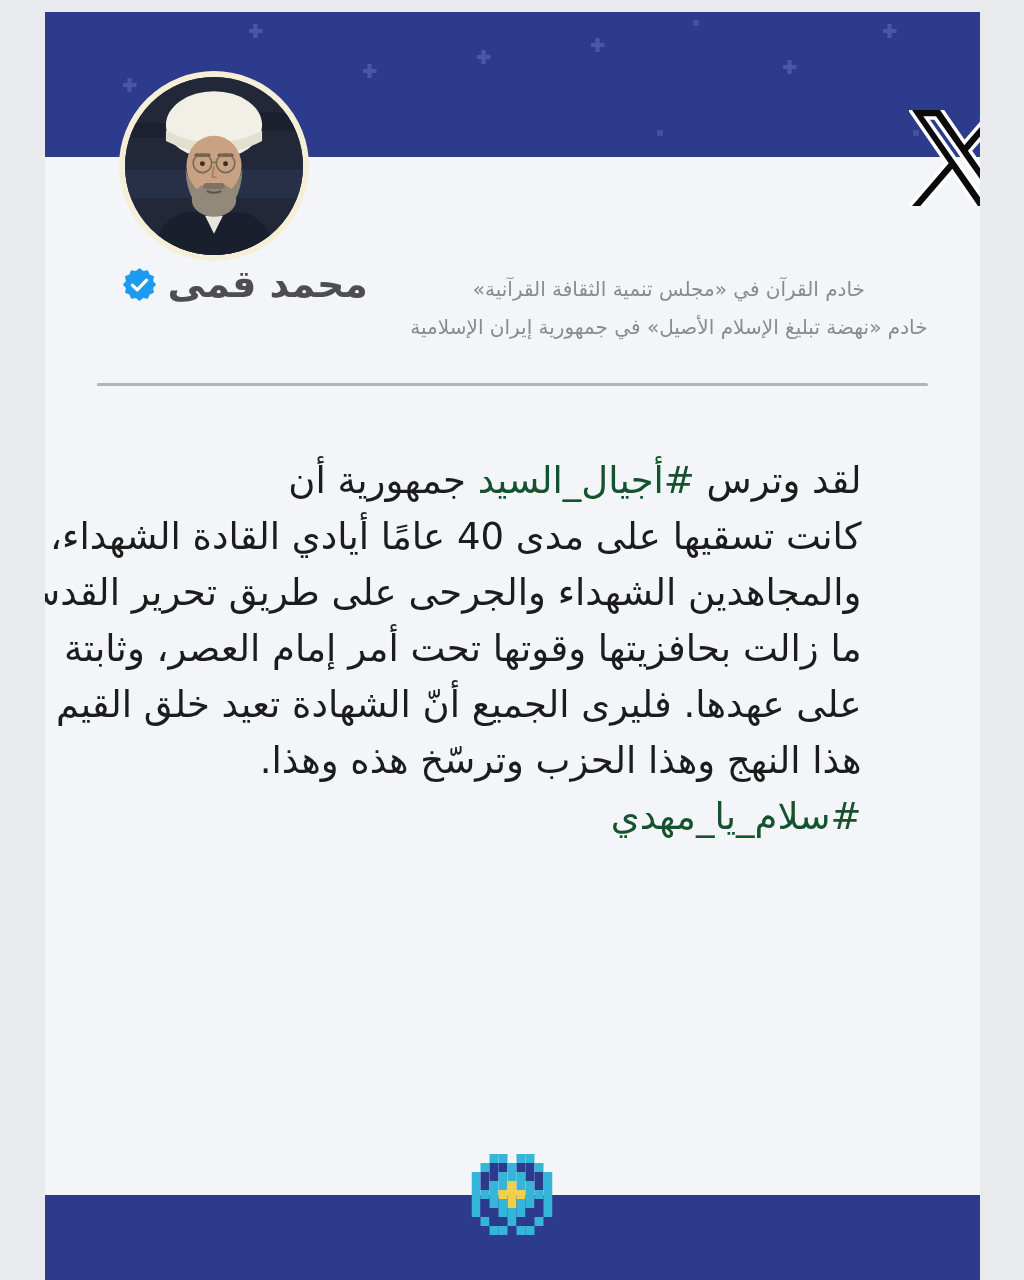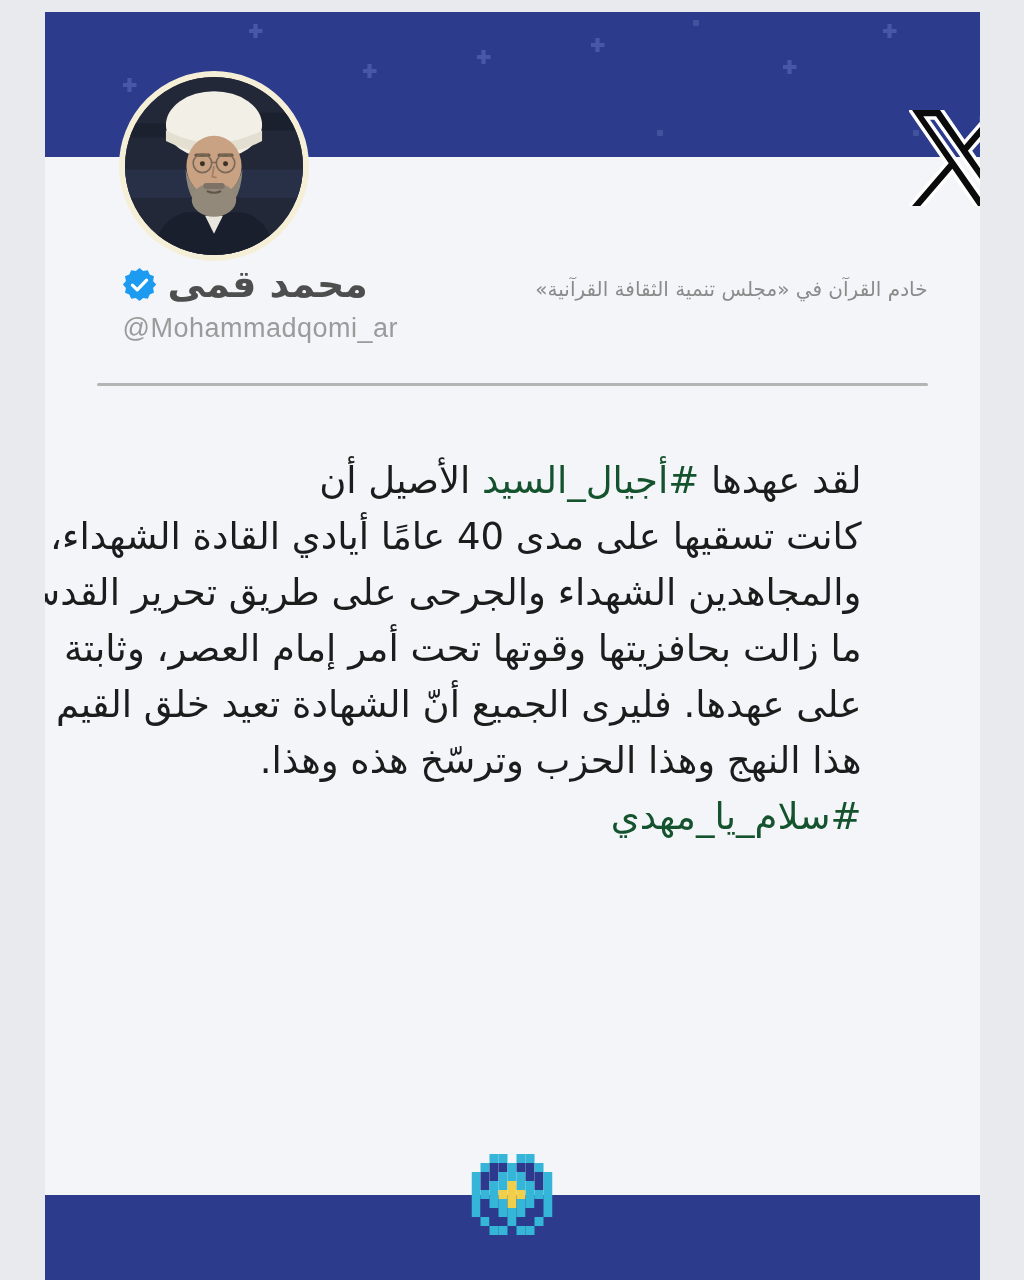--- a/index.html
+++ b/index.html
@@ -107,30 +107,30 @@
     </svg>
   </div>
 
   <div class="name-row">
     <svg class="badge" viewBox="0 0 24 24">
       <path d="M12 1.3l2.4 2 3-.6 1.2 2.8 2.8 1.2-.6 3 2 2.3-2 2.3.6 3-2.8 1.2-1.2 2.8-3-.6-2.4 2-2.4-2-3 .6-1.2-2.8-2.8-1.2.6-3-2-2.3 2-2.3-.6-3 2.8-1.2L6.6 2.7l3 .6z" fill="#1d9bf0"></path>
       <path d="M7.4 12.4l3.1 3.1 6.1-6.3" fill="none" stroke="#ffffff" stroke-width="2.1" stroke-linecap="round" stroke-linejoin="round"></path>
     </svg>
     <span class="name">محمد قمی</span>
   </div>
-  <div class="handle">@Mohammadqomi_ar</div>
 
   <div class="bio">
     <div>خادم القرآن في «مجلس تنمية الثقافة القرآنية»</div>
+    <div>خادم «نهضة تبليغ الإسلام الأصيل» في جمهورية إيران الإسلامية</div>
   </div>
 
   <div class="divider"></div>
 
   <div class="tweet">
-    <div class="t-line"><span>لقد عهدها </span><span class="tag">#أجيال_السيد</span><span> الأصيل أن</span></div>
+    <div class="t-line"><span>لقد وترس </span><span class="tag">#أجيال_السيد</span><span> جمهورية أن</span></div>
     <div class="t-line">كانت تسقيها على مدى 40 عامًا أيادي القادة الشهداء،</div>
     <div class="t-line">والمجاهدين الشهداء والجرحى على طريق تحرير القدس؛</div>
     <div class="t-line">ما زالت بحافزيتها وقوتها تحت أمر إمام العصر، وثابتة</div>
     <div class="t-line">على عهدها. فليرى الجميع أنّ الشهادة تعيد خلق القيم في</div>
     <div class="t-line">هذا النهج وهذا الحزب وترسّخ هذه وهذا.</div>
     <div class="t-line tag">#سلام_يا_مهدي</div>
   </div>
 
   <svg class="footer-logo" id="flower" viewBox="0 0 81 81">
       <rect x="18" y="0" width="9" height="9" fill="#35b5d8"></rect>

